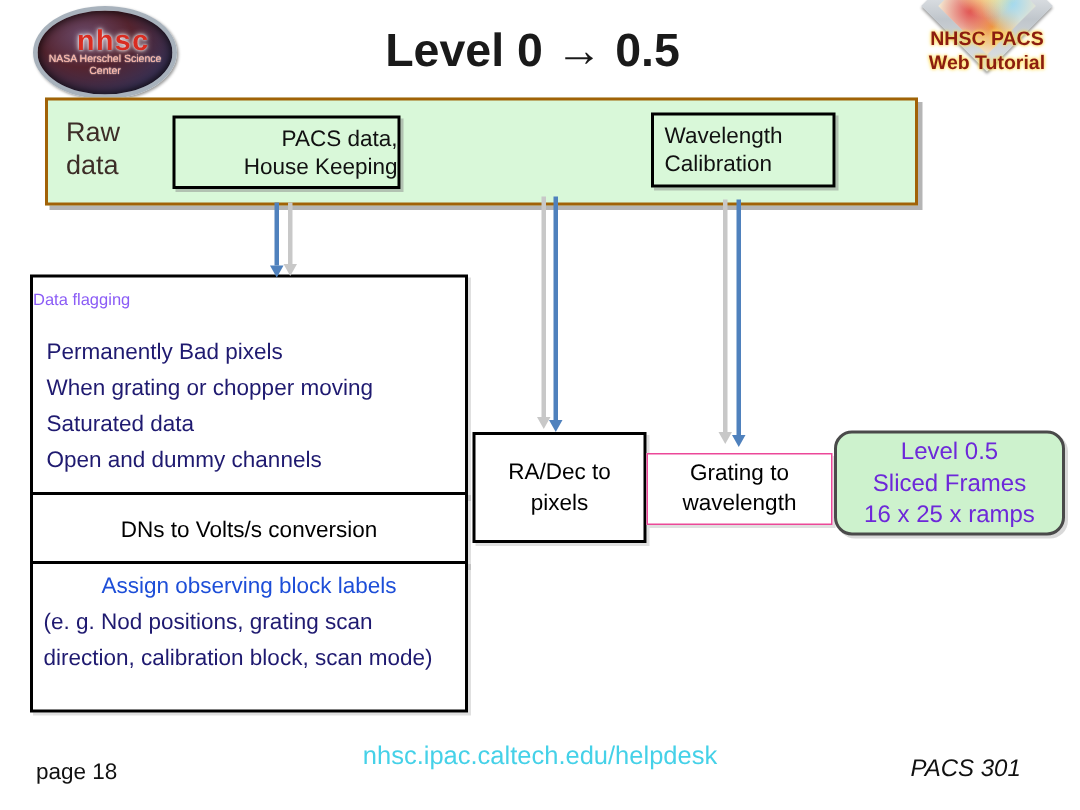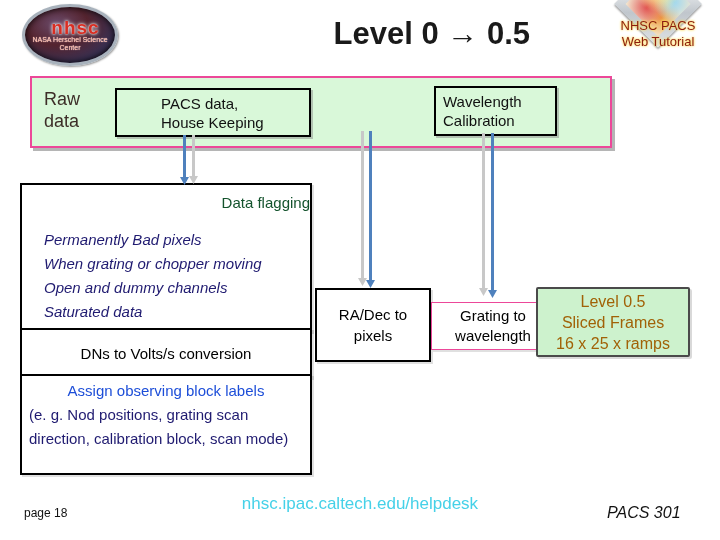--- a/index.html
+++ b/index.html
@@ -13,21 +13,21 @@
     position:absolute; left:22px; top:4px; width:90px; height:56px;
     border-radius:50%; border:3px solid #a8b2bc;
     background: radial-gradient(ellipse at 35% 30%, #6a4a6a 0%, #55242f 38%, #3a3052 72%, #1c1622 100%);
     box-shadow: inset 0 0 7px #000, 1px 1px 2px #999;
     display:flex; flex-direction:column; align-items:center; justify-content:center;
   }
   .nhsc-word { font-size:19px; font-weight:bold; color:#d92d22; letter-spacing:1px;
     line-height:17px; text-shadow:0 0 2px #fff, 0 0 4px #fff;margin-left:11px; }
   .nhsc-sub { font-size:7px; color:#ffb5a5; line-height:8px; text-shadow:0 0 1px #fff; text-align:center; }
   .title {
-    position:absolute; left:180px; top:16px; width:350px; text-align:right;
+    position:absolute; left:180px; top:16px; width:350px; text-align:center;
     font-size:31px; font-weight:bold; color:#1a1a1a;
   }
   .logo-tutorial { position:absolute; left:606px; top:0; width:104px; height:70px; }
   .diamond-outer {
     position:absolute; left:21px; top:-27px; width:62px; height:62px;
     transform:rotate(45deg);
     background:linear-gradient(135deg,#d8dce0 0%, #f0f2f4 30%, #c0c6cc 60%, #e2e5e8 100%);
     box-shadow:1px 1px 2px #999;
   }
   .diamond-inner {
@@ -35,81 +35,81 @@
     transform:rotate(45deg);
     background:
       radial-gradient(circle at 28% 28%, #ffe97a, rgba(255,233,122,0) 48%),
       radial-gradient(circle at 72% 22%, #9fd8f0, rgba(159,216,240,0) 42%),
       radial-gradient(circle at 38% 72%, #e05050, rgba(224,80,80,0) 48%),
       radial-gradient(circle at 76% 66%, #f0a040, rgba(240,160,64,0) 42%),
       #f2e6cf;
   }
   .logo-tutorial-text {
     position:absolute; left:0; top:18px; width:100%; text-align:center;
-    font-weight:normal; font-size:13px; line-height:16px; color:#8b1d10;
+    font-weight:bold; font-size:13px; line-height:16px; color:#8b1d10;
     text-shadow:0 0 3px #ffe060, 0 0 2px #ffd040;
   }
   
   .banner {
-    position:absolute; left:30px; top:76px; width:578px; height:68px;
-    background:var(--banner-green); border:2px solid #ec4899;
+    position:absolute; left:30px; top:65px; width:578px; height:68px;
+    background:var(--banner-green); border:2px solid #a16207;
     box-shadow:3px 3px 0 rgba(120,120,120,.55);
   }
   .raw-label {
     position:absolute; left:12px; top:10px; font-size:18px; line-height:22px;
     color:var(--raw-text); font-weight:500;
   }
   .bbox {
     position:absolute; background:var(--banner-green); border:2px solid #000;
     box-shadow:2px 2px 0 rgba(140,140,140,.5);
     font-size:15px; line-height:19px; color:#111;
     display:flex; flex-direction:column; justify-content:center;
   }
-  .bbox-pacs   { left:83px;  top:10px; width:148px; height:45px; text-align:left;padding-left:44px; }
+  .bbox-pacs   { left:83px;  top:10px; width:148px; height:45px; text-align:right; }
   .bbox-point  { left:301px; top:23px; width:72px;  height:29px; text-align:center; }
   .bbox-wave   { left:402px; top:8px;  width:112px; height:46px; padding-left:7px; text-align:left; }
   
   .arrows { position:absolute; left:0; top:0; z-index:6; pointer-events:none; }
   .ln-blue { stroke:var(--arrow-blue); stroke-width:3; }
   .ln-gray { stroke:var(--arrow-gray); stroke-width:3; }
   .hd-blue { fill:var(--arrow-blue); }
   .hd-gray { fill:var(--arrow-gray); }
   
   .wbox { position:absolute; background:#fff; border:2px solid #000;
           box-shadow:2px 2px 0 rgba(0,0,0,.12); }
   .flag-box { left:20px; top:183px; width:288px; height:145px; }
-  .flag-title { margin-top:9px; text-align:right; font-size:15px; color:#14532d; }
-  .flag-list { margin-top:17px; padding-left:22px; font-size:15px; line-height:24px;
-               color:var(--navy-text);font-style:italic; }
+  .flag-title { margin-top:9px; text-align:left; font-size:11px; color:#8b5cf6; }
+  .flag-list { margin-top:17px; padding-left:9px; font-size:15px; line-height:24px;
+               color:var(--navy-text); }
   .dns-box { left:20px; top:328px; width:288px; height:46px;
              display:flex; align-items:center; justify-content:center;
              font-size:15px; color:#000; }
   .obs-box { left:20px; top:374px; width:288px; height:97px;
              font-size:15px; line-height:24px; }
   .obs-line1 { text-align:center; margin-top:3px; color:#1d4ed8; }
   .obs-rest  { padding:0 6px 0 7px; color:var(--navy-text); }
   
   .radec-box { left:315px; top:288px; width:112px; height:70px;
                display:flex; flex-direction:column; justify-content:center;
                text-align:center; font-size:15px; line-height:21px; color:#000; }
   .grating-box {
     position:absolute; left:431px; top:302px; width:122px; height:46px;
     background:#fff; border:1px solid #ec4899; box-shadow:2px 2px 0 rgba(0,0,0,.12);
     display:flex; flex-direction:column; justify-content:center;
     text-align:center; font-size:15px; line-height:20px; color:#000;
   }
   .level-box {
-    position:absolute; left:536px; top:287px; width:150px; height:66px;
-    background:var(--level-green); border:2px solid #4a4a4a; border-radius:2px;
+    position:absolute; left:556px; top:287px; width:150px; height:66px;
+    background:var(--level-green); border:2px solid #4a4a4a; border-radius:12px;
     box-shadow:2px 2px 0 rgba(0,0,0,.15);
     display:flex; flex-direction:column; justify-content:center;
-    text-align:center; font-size:16px; line-height:21px; color:#a16207;
-  }
-  
-  .foot-page { position:absolute; left:24px; top:506px; font-size:12px; color:#111; }
+    text-align:center; font-size:16px; line-height:21px; color:#6d28d9;
+  }
+  
+  .foot-page { position:absolute; left:24px; top:506px; font-size:15px; color:#111; }
   .foot-link { position:absolute; left:0; right:0; top:494px; text-align:center;
                font-size:17px; color:var(--link-cyan); text-decoration:none; }
   .foot-course { position:absolute; left:607px; top:504px; font-size:16px; color:#111;font-style:italic; }
 </style>
 </head>
 <body>
 
 <div class="slide">
 
   <div class="logo-nhsc">
@@ -163,22 +163,22 @@
       <line class="ln-blue" x1="492.5" y1="133" x2="492.5" y2="290"></line>
       <polygon class="hd-blue" points="488,290 497,290 492.5,298"></polygon>
     </g>
   </svg>
 
   <div class="wbox flag-box">
     <div class="flag-title">Data flagging</div>
     <div class="flag-list">
       <div>Permanently Bad pixels</div>
       <div>When grating or chopper moving</div>
+      <div>Saturated data</div>
       <div>Open and dummy channels</div>
-      <div>Saturated data</div>
     </div>
   </div>
 
   <div class="wbox dns-box">
     <div>DNs to Volts/s conversion</div>
   </div>
 
   <div class="wbox obs-box">
     <div class="obs-line1">Assign observing block labels</div>
     <div class="obs-rest">(e. g. Nod positions, grating scan direction,  calibration block, scan mode)</div>

